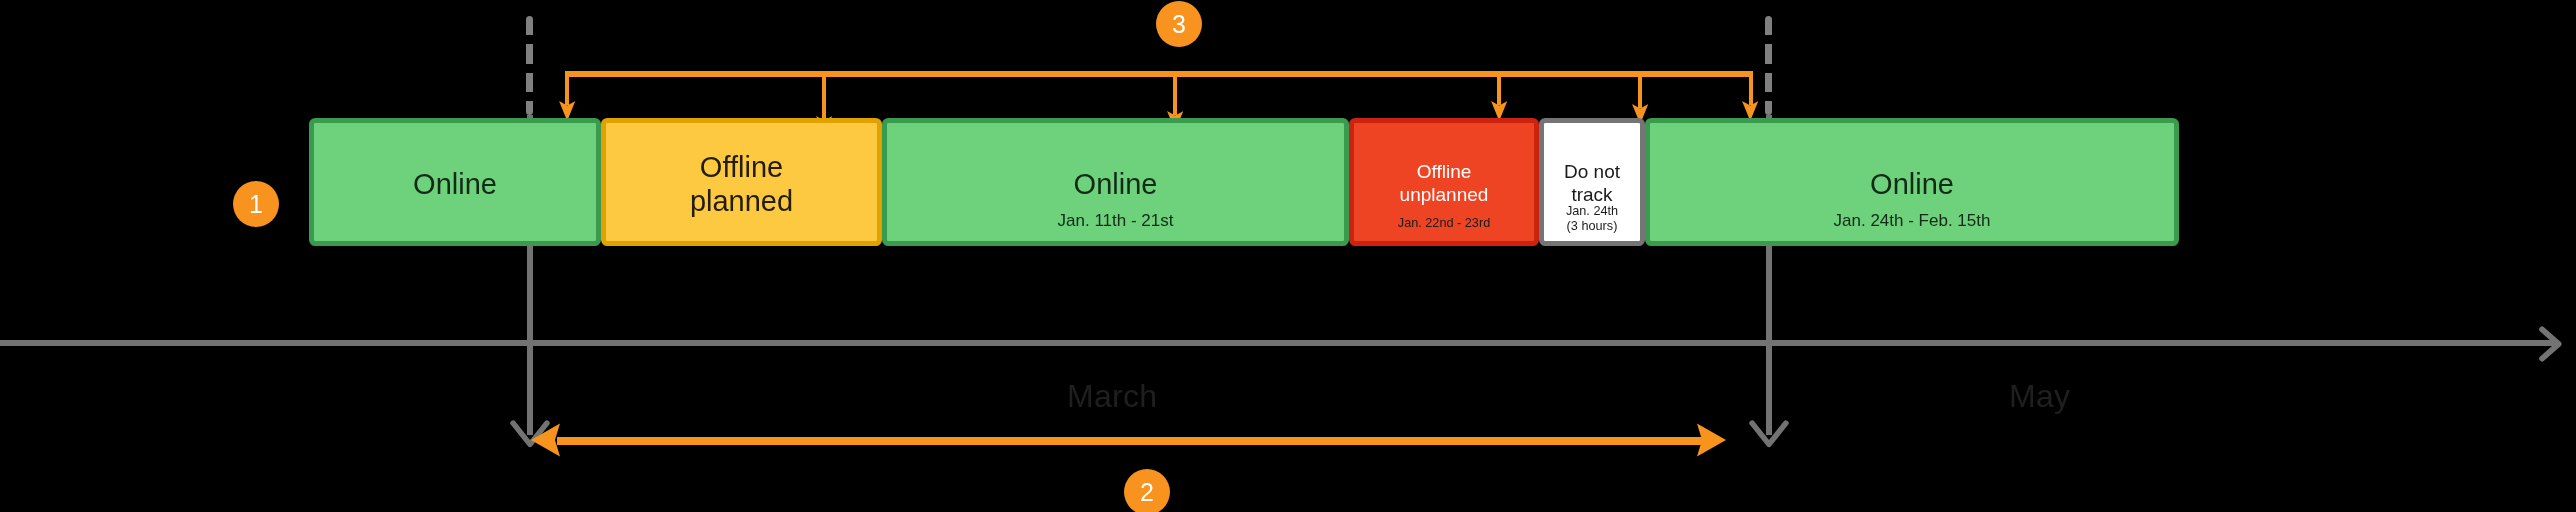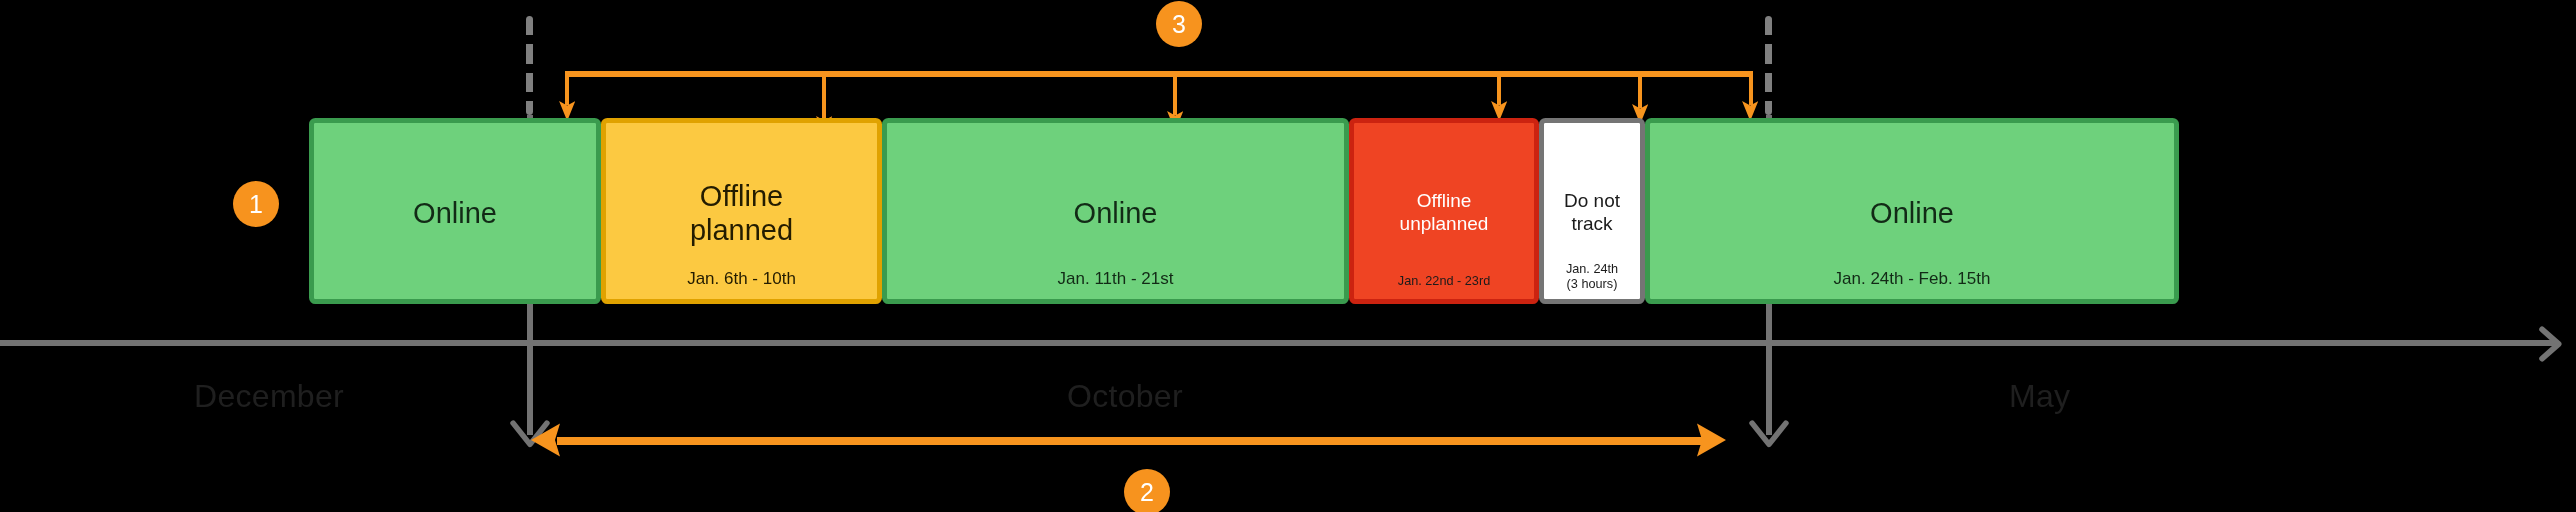--- a/index.html
+++ b/index.html
@@ -78,21 +78,21 @@
     height: 32px;
   }
   .gray-head-left  { left: 510px;  top: 419px; }
   .gray-head-right { left: 1749px; top: 419px; }
 
   
   .bar {
     position: absolute;
     left: 309px;
     top: 118px;
-    height: 186px;
+    height: 128px;
     display: flex;
     align-items: stretch;
   }
   .block {
     position: relative;
     box-sizing: border-box;
     border-radius: 6.3px;
     border-style: solid;
     border-width: 5.7px;
     display: flex;
@@ -193,22 +193,21 @@
 
 <div id="stage">
 
   <div class="axis-line"></div>
   <div class="axis-arrow">
     <svg width="42" height="42" viewBox="0 0 66 66">
       <path d="M30 10 L56 33 L30 56" fill="none" stroke="#737373" stroke-width="9" stroke-linecap="round" stroke-linejoin="round"></path>
     </svg>
   </div>
 
-  <div class="month-label month-dec">December</div>
-  <div class="month-label month-jan">October</div>
+  <div class="month-label month-jan">March</div>
   <div class="month-label month-feb">May</div>
 
   <div class="dash-guide dash-left"></div>
   <div class="dash-guide dash-right"></div>
 
   <div class="gray-drop gray-drop-left"></div>
   <div class="gray-head gray-head-left">
     <svg width="40" height="32" viewBox="0 0 64 50">
       <path d="M5 6 L32 40 L59 6" fill="none" stroke="#737373" stroke-width="9" stroke-linecap="round" stroke-linejoin="round"></path>
     </svg>
@@ -266,21 +265,20 @@
 
   <div class="bar">
 
     <div class="block green" style="width:292px;">
       <div class="title">Online</div>
     </div>
 
     <div class="block yellow" style="width:281px;">
       <div class="title">Offline
 planned</div>
-      <div class="dates">Jan. 6th - 10th</div>
     </div>
 
     <div class="block green" style="width:467px;">
       <div class="title">Online</div>
       <div class="dates">Jan. 11th - 21st</div>
     </div>
 
     <div class="block red narrow" style="width:190px;">
       <div class="title">Offline
 unplanned</div>

